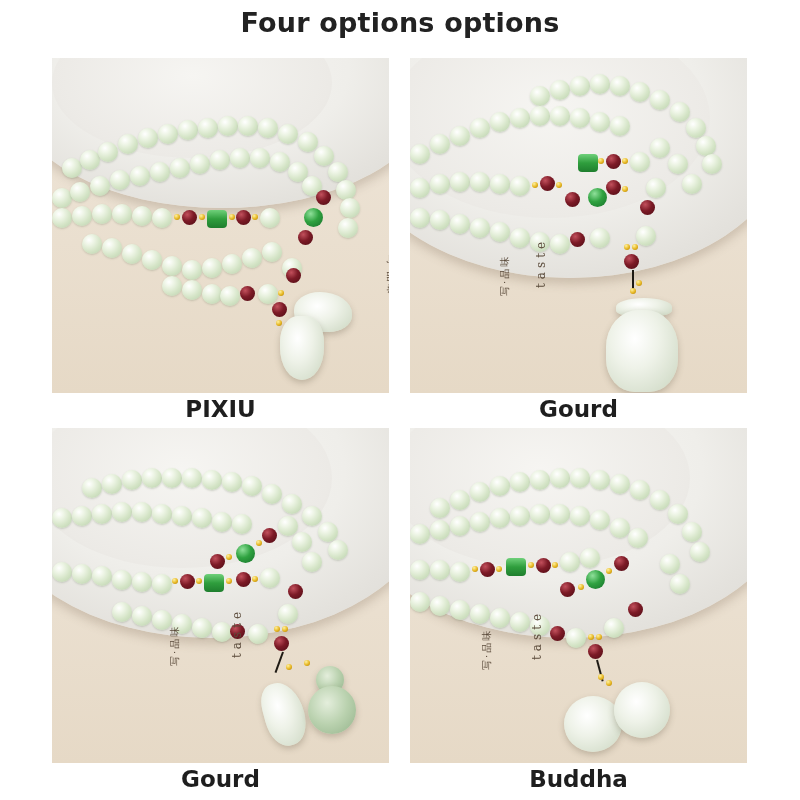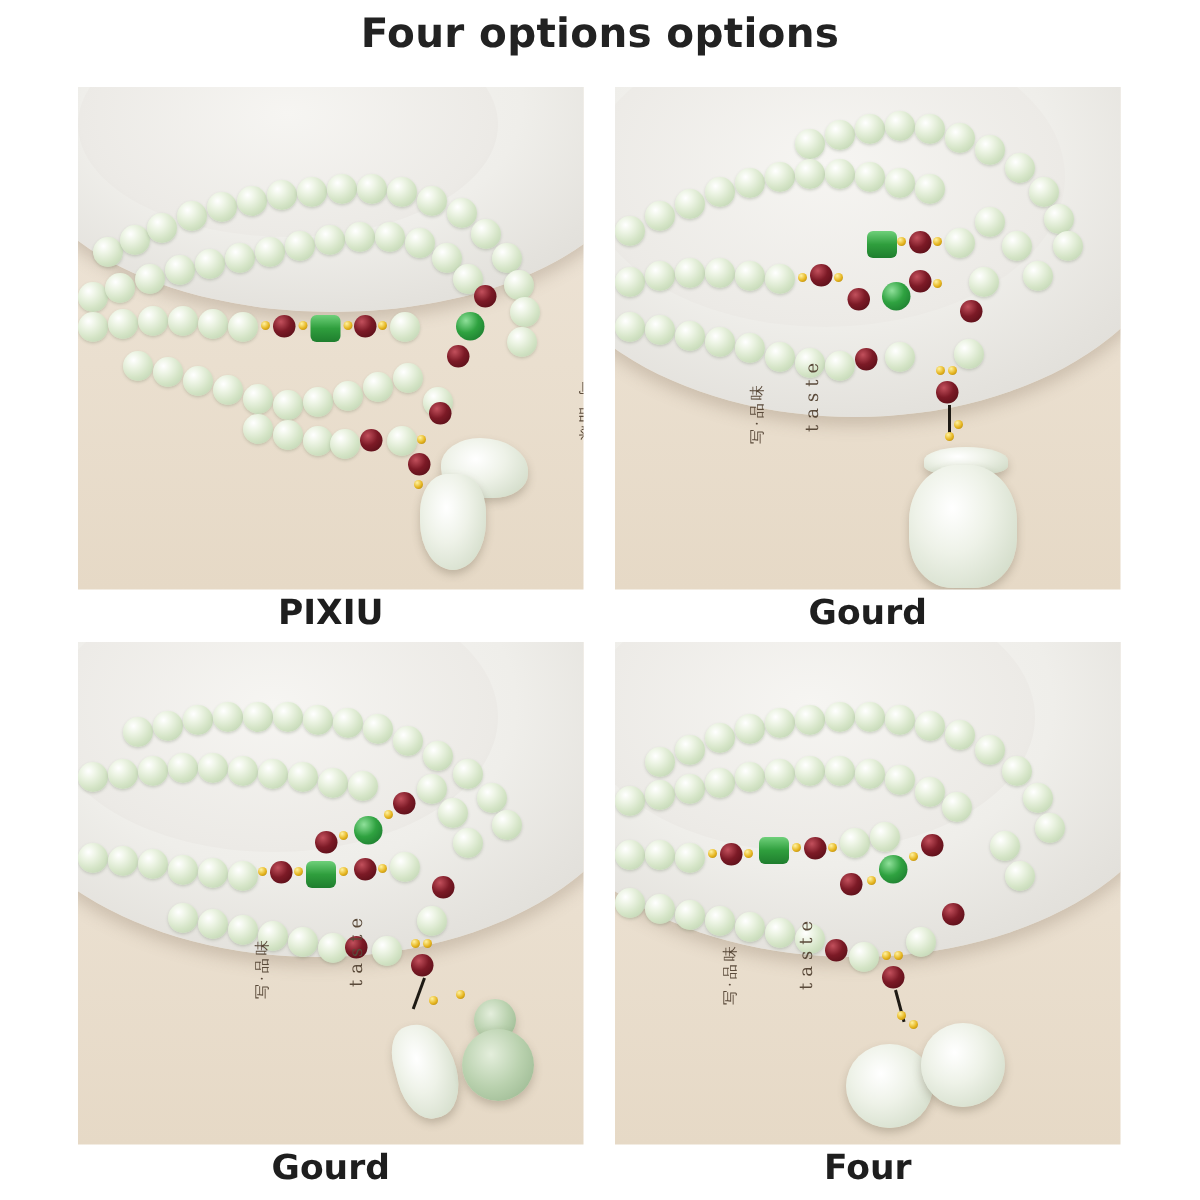--- a/index.html
+++ b/index.html
@@ -394,13 +394,13 @@
     <div class="garnet" style="left:178px;top:216px"></div>
     <div class="cord" style="left:186px;top:232px;height:22px;transform:rotate(-15deg);"></div>
     <div class="gold" style="left:188px;top:246px"></div>
     <div class="gold" style="left:196px;top:252px"></div>
   </div>
   <div class="pendant" style="left:154px;top:268px;width:58px;height:56px;border-radius:50%;"></div>
   <div class="pendant" style="left:204px;top:254px;width:56px;height:56px;border-radius:50%;"></div>
   <div class="paper-text" style="left:120px;top:232px;transform:rotate(-90deg);transform-origin:left top;">taste</div>
   <div class="paper-text paper-cn" style="left:70px;top:242px;transform:rotate(-90deg);transform-origin:left top;">写·品味</div>
 </div>
-<div class="label l-br">Four</div>
+<div class="label l-br">Buddha</div>
 
 </body></html>

